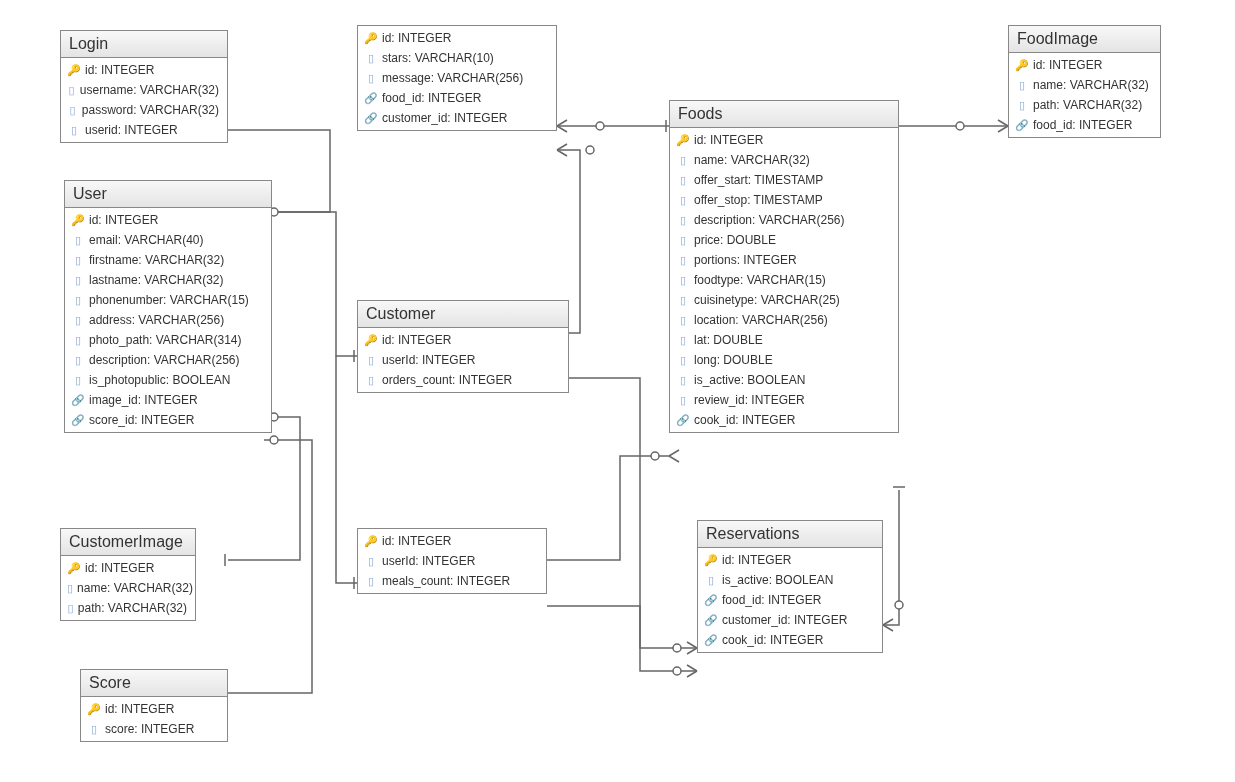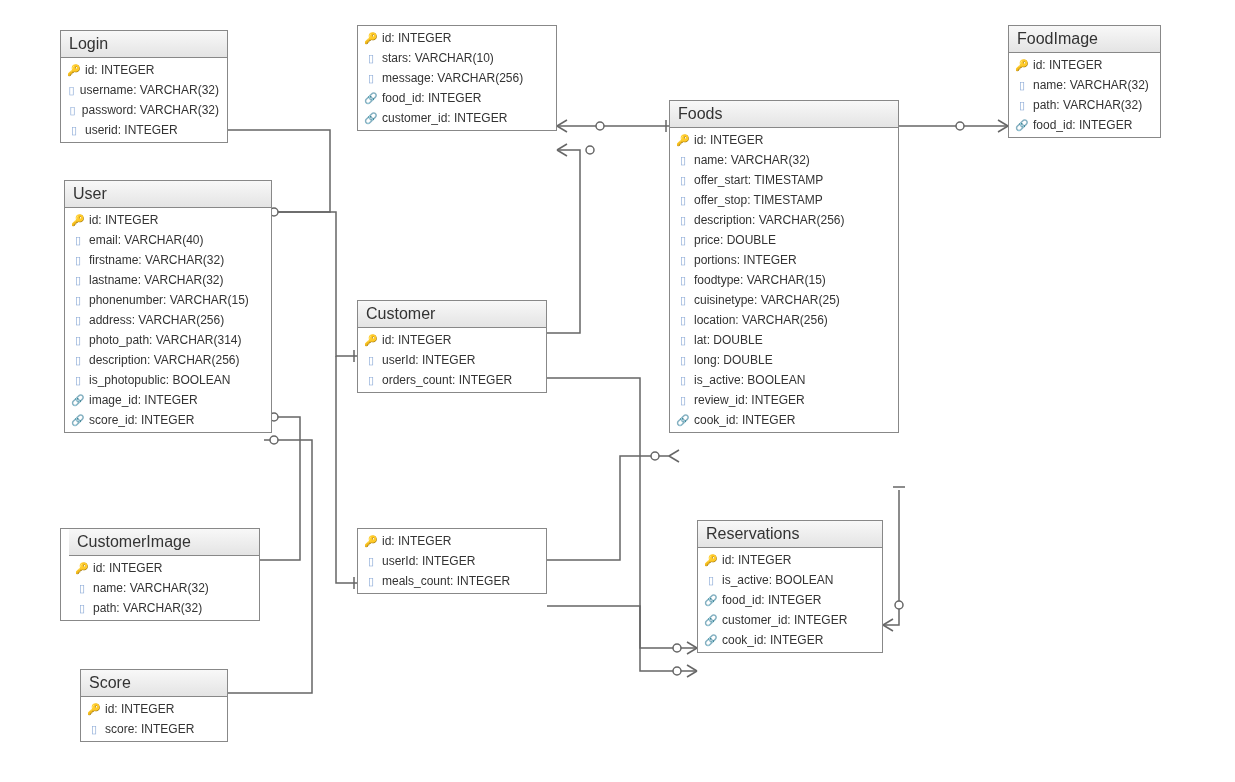--- a/index.html
+++ b/index.html
@@ -213,21 +213,21 @@
         <span class="icon icon-fk">🔗</span>
         <span>food_id: INTEGER</span>
       </div>
       <div class="field">
         <span class="icon icon-fk">🔗</span>
         <span>customer_id: INTEGER</span>
       </div>
     </div>
 </div>
 
-<div class="entity" style="left:357px; top:300px; width:190px;">
+<div class="entity" style="left:357px; top:300px; width:212px;">
   <div class="entity-header">Customer</div>
   <div class="entity-body">
       <div class="field">
         <span class="icon icon-pk">🔑</span>
         <span>id: INTEGER</span>
       </div>
       <div class="field">
         <span class="icon icon-col">▯</span>
         <span>userId: INTEGER</span>
       </div>
@@ -248,21 +248,21 @@
         <span class="icon icon-col">▯</span>
         <span>userId: INTEGER</span>
       </div>
       <div class="field">
         <span class="icon icon-col">▯</span>
         <span>meals_count: INTEGER</span>
       </div>
     </div>
 </div>
 
-<div class="entity" style="left:60px; top:528px; width:200px;padding-left:8px;">
+<div class="entity" style="left:60px; top:528px; width:136px;">
   <div class="entity-header">CustomerImage</div>
   <div class="entity-body">
       <div class="field">
         <span class="icon icon-pk">🔑</span>
         <span>id: INTEGER</span>
       </div>
       <div class="field">
         <span class="icon icon-col">▯</span>
         <span>name: VARCHAR(32)</span>
       </div>

